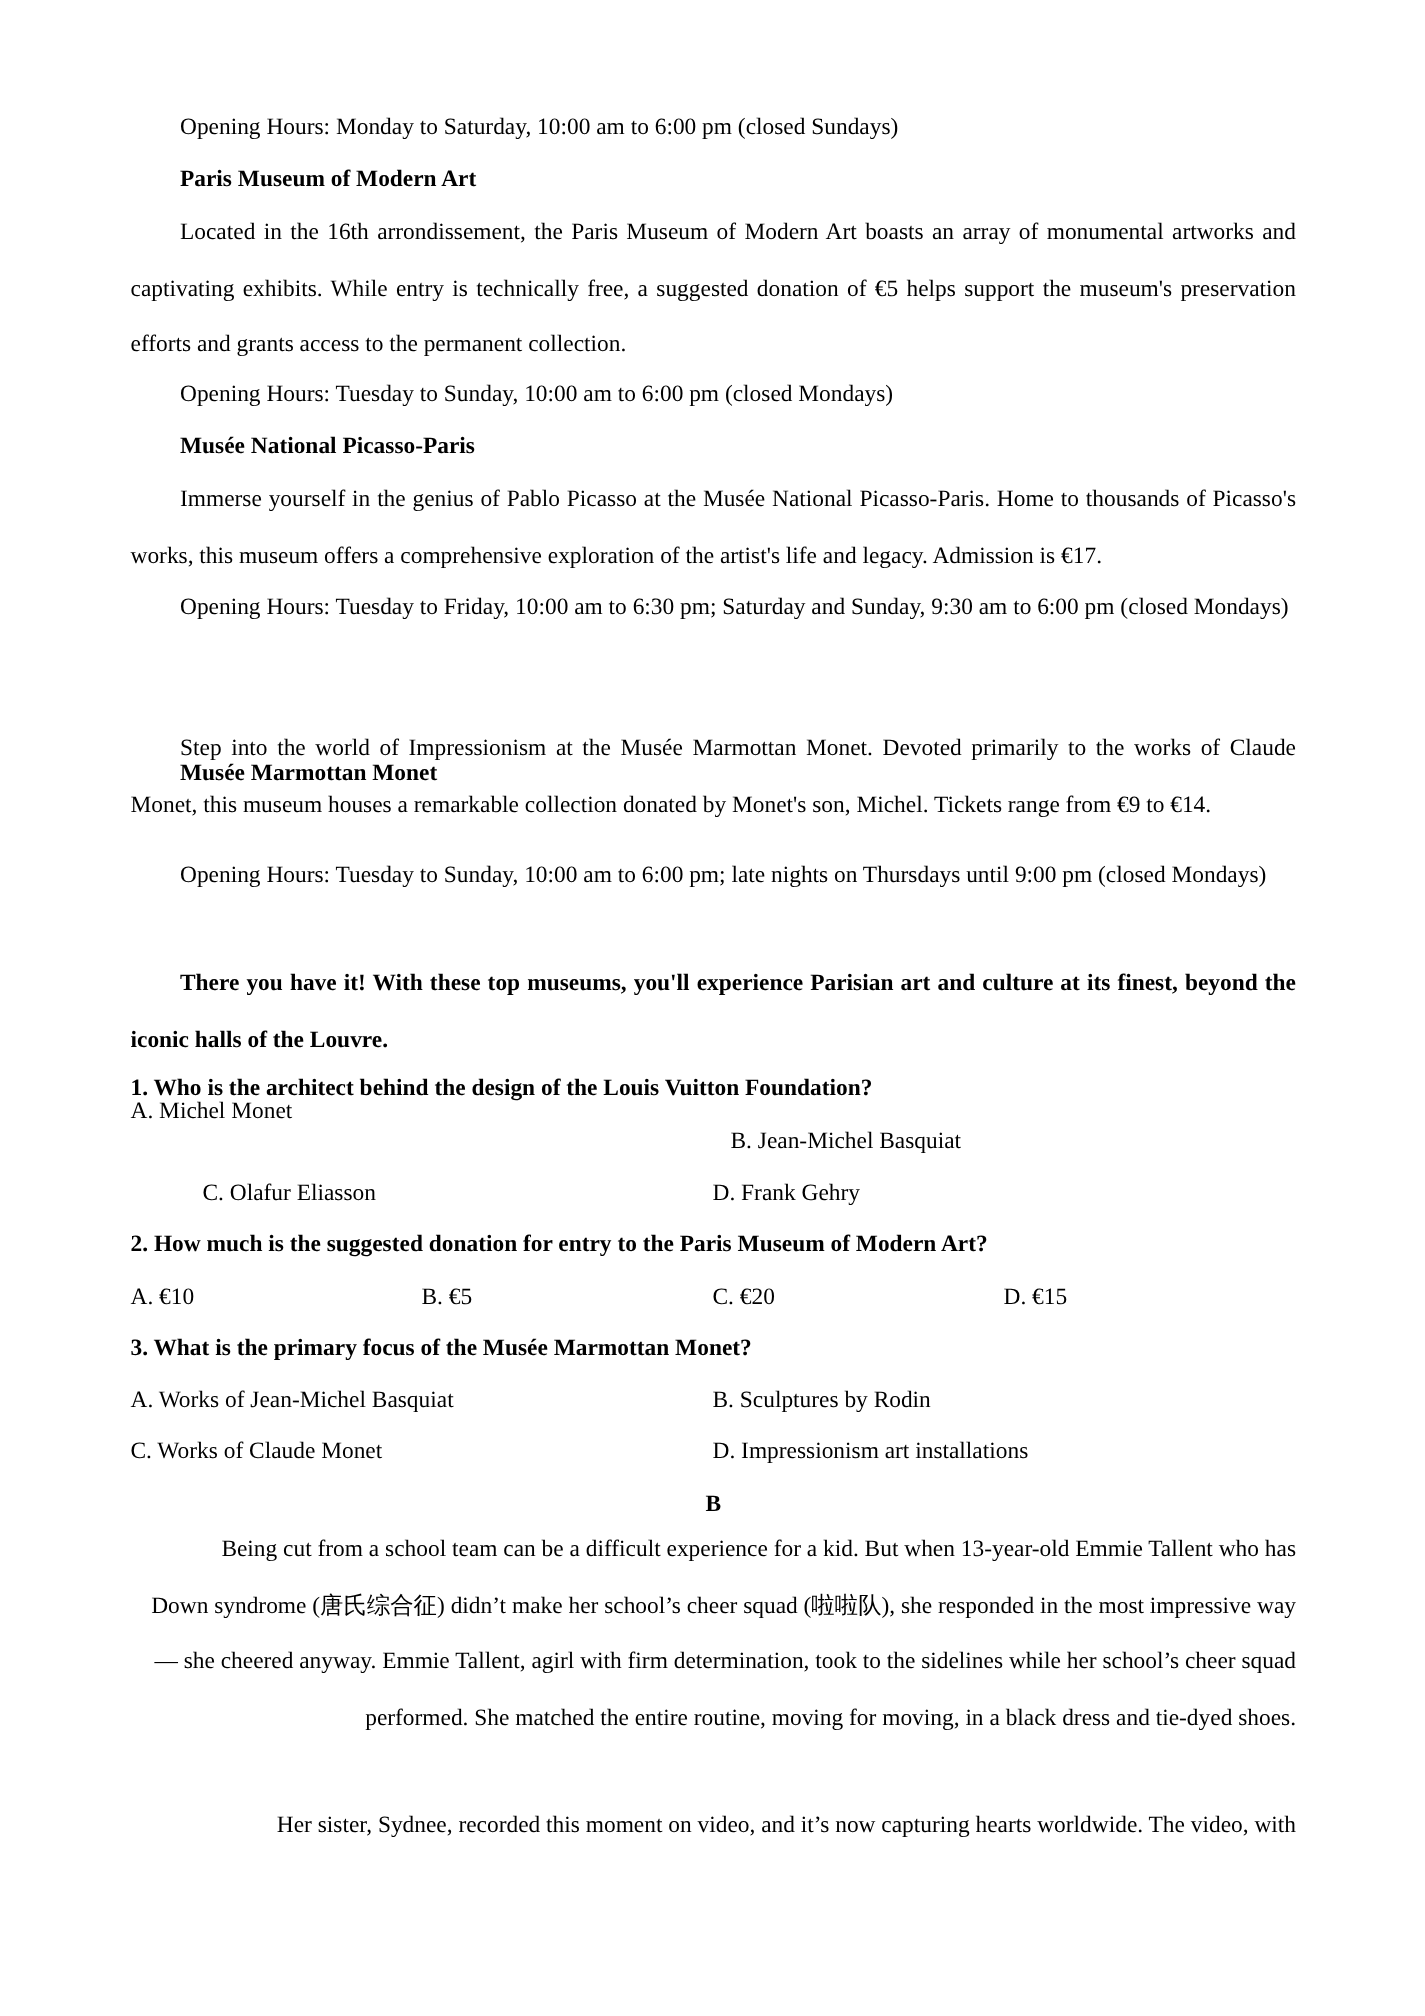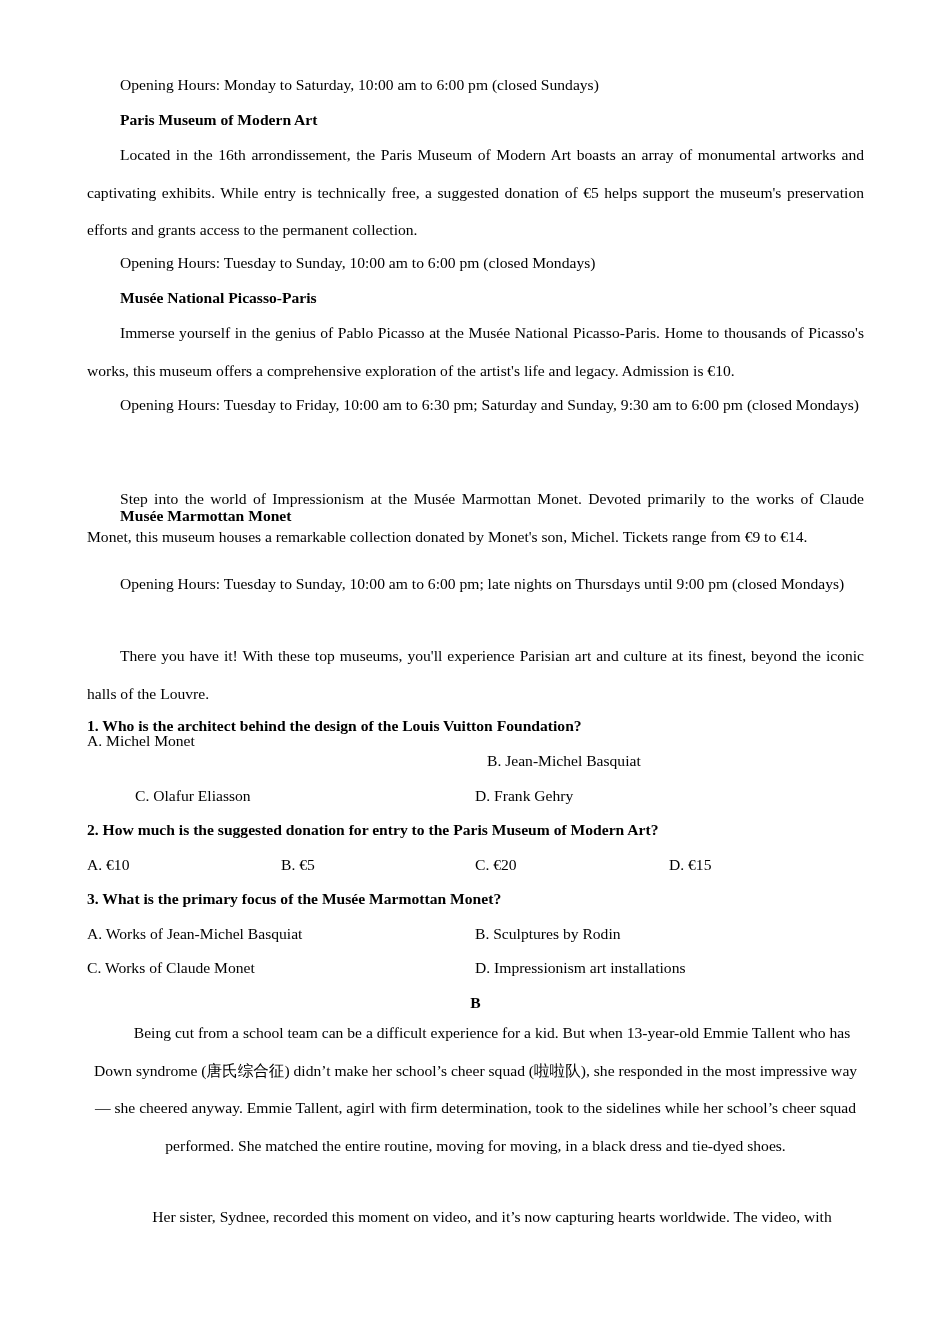--- a/index.html
+++ b/index.html
@@ -29,21 +29,21 @@
   }
   .para {
     position: absolute;
     left: 0;
     width: 777px;
     line-height: 37.5px;
     text-align: justify;
     text-indent: 33px;
   }
   .para.nojust {
-    text-align: center;
+    text-align: right;
   }
   .indent {
     padding-left: 33px;
   }
   .bold {
     font-weight: bold;
   }
   .center {
     position: absolute;
     left: 0;
@@ -67,28 +67,28 @@
 
 <div class="page">
 
   <div class="line indent" style="top:76px;">Opening Hours: Monday to Saturday, 10:00 am to 6:00 pm (closed Sundays)</div>
 
   <div class="line indent bold" style="top:111px;">Paris Museum of Modern Art</div>
   <div class="para" style="top:136px;">Located in the 16th arrondissement, the Paris Museum of Modern Art boasts an array of monumental artworks and captivating exhibits. While entry is technically free, a suggested donation of €5 helps support the museum's preservation efforts and grants access to the permanent collection.</div>
   <div class="line indent" style="top:254px;">Opening Hours: Tuesday to Sunday, 10:00 am to 6:00 pm (closed Mondays)</div>
 
   <div class="line indent bold" style="top:289px;">Musée National Picasso-Paris</div>
-  <div class="para" style="top:314px;">Immerse yourself in the genius of Pablo Picasso at the Musée National Picasso-Paris. Home to thousands of Picasso's works, this museum offers a comprehensive exploration of the artist's life and legacy. Admission is €10.</div>
+  <div class="para" style="top:314px;">Immerse yourself in the genius of Pablo Picasso at the Musée National Picasso-Paris. Home to thousands of Picasso's works, this museum offers a comprehensive exploration of the artist's life and legacy. Admission is €17.</div>
   <div class="para" style="top:386px;">Opening Hours: Tuesday to Friday, 10:00 am to 6:30 pm; Saturday and Sunday, 9:30 am to 6:00 pm (closed Mondays)</div>
 
   <div class="line indent bold" style="top:467px;margin-top:40px;">Musée Marmottan Monet</div>
   <div class="para" style="top:480px;">Step into the world of Impressionism at the Musée Marmottan Monet. Devoted primarily to the works of Claude Monet, this museum houses a remarkable collection donated by Monet's son, Michel. Tickets range from €9 to €14.</div>
   <div class="para" style="top:565px;">Opening Hours: Tuesday to Sunday, 10:00 am to 6:00 pm; late nights on Thursdays until 9:00 pm (closed Mondays)</div>
 
-  <div class="para" style="top:637px;">There you have it! With these top museums, you'll experience Parisian art and culture at its finest, beyond the iconic halls of the Louvre.</div>
+  <div class="para" style="top:637px;font-weight:bold;">There you have it! With these top museums, you'll experience Parisian art and culture at its finest, beyond the iconic halls of the Louvre.</div>
 
   <div class="q" style="top:717px;">1.  Who is the architect behind the design of the Louis Vuitton Foundation?</div>
   <div class="opt" style="top:732px; left:0;">A.  Michel Monet</div>
   <div class="opt" style="top:752px; left:400px;">B.  Jean-Michel Basquiat</div>
   <div class="opt" style="top:787px; left:0;margin-left:48px;">C.  Olafur Eliasson</div>
   <div class="opt" style="top:787px; left:388px;">D.  Frank Gehry</div>
 
   <div class="q" style="top:821px;">2.  How much is the suggested donation for entry to the Paris Museum of Modern Art?</div>
   <div class="opt" style="top:856px; left:0;">A.  €10</div>
   <div class="opt" style="top:856px; left:194px;">B.  €5</div>

